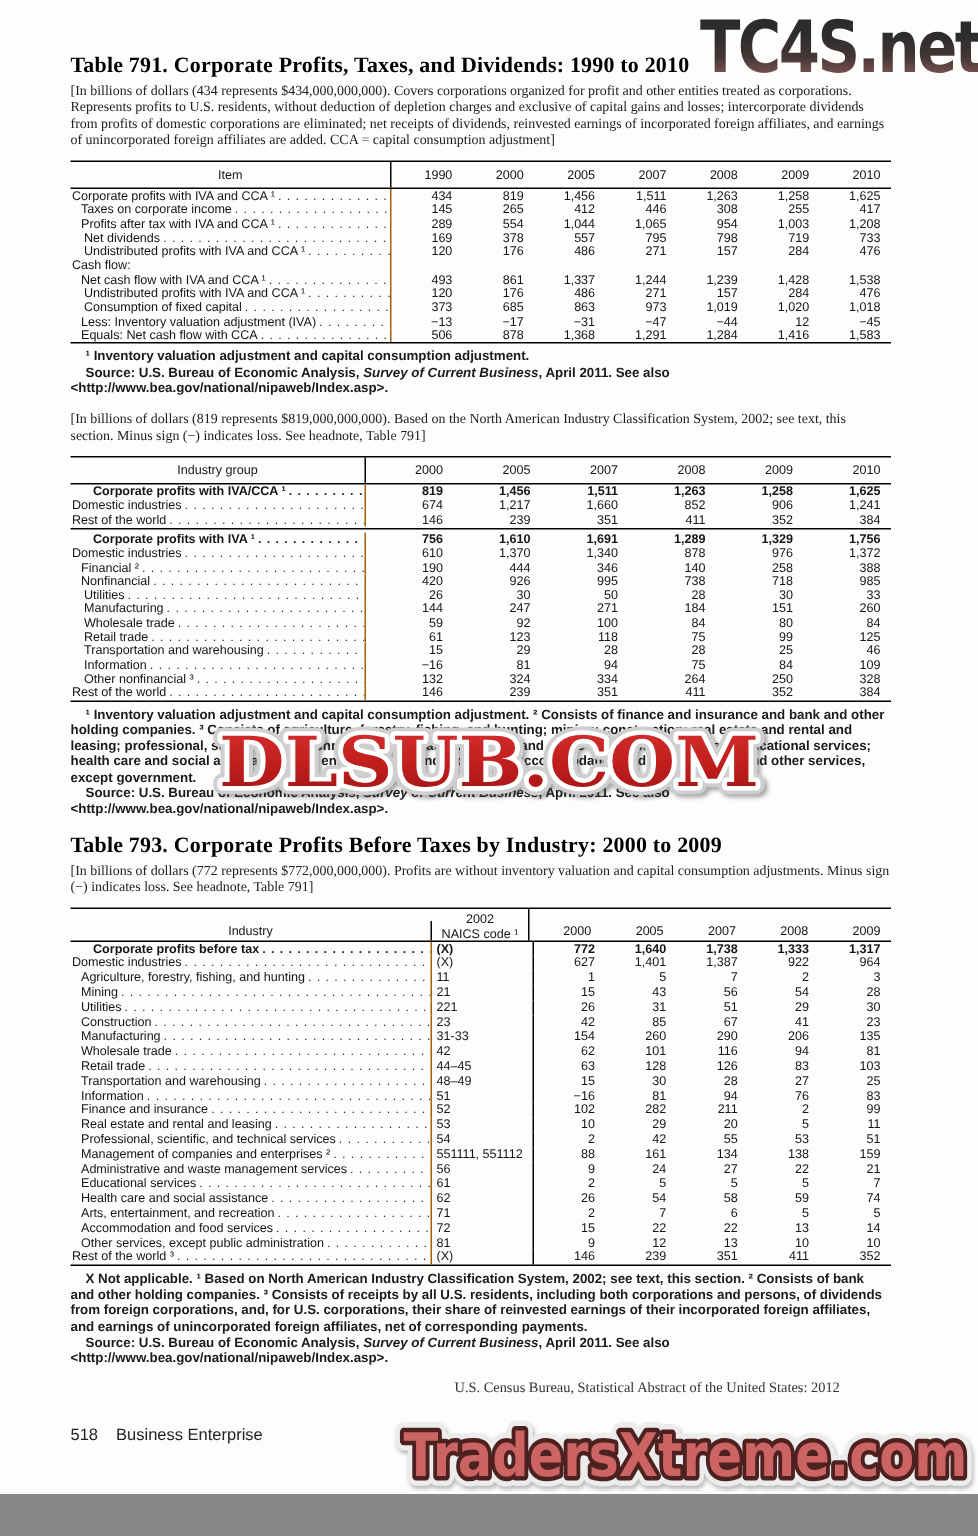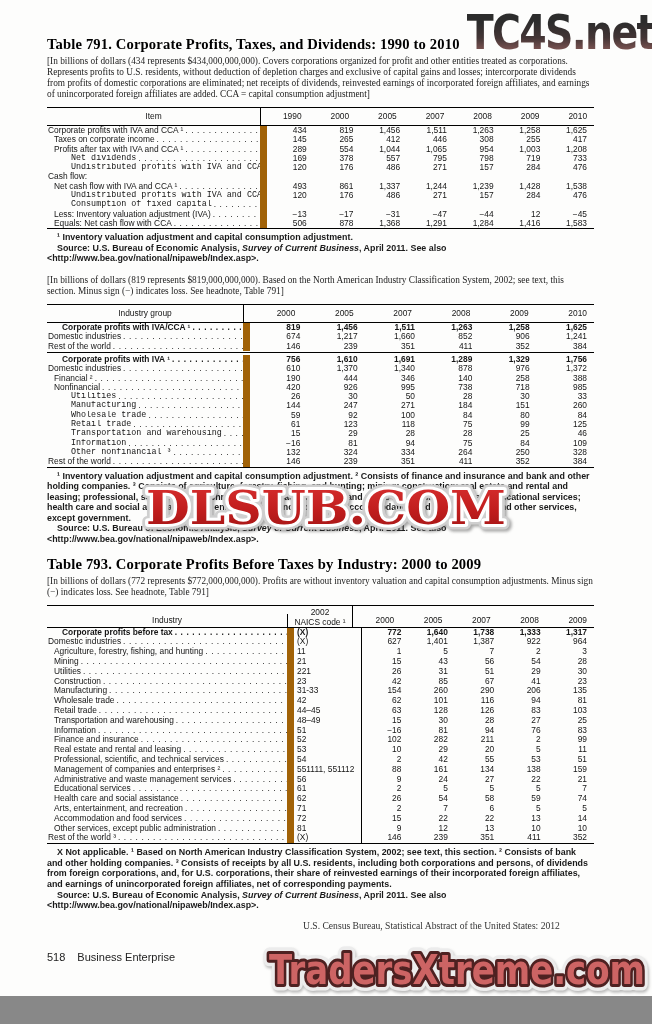--- a/index.html
+++ b/index.html
@@ -12,37 +12,37 @@
   .sect{margin-top:11px;}
   .sect.first{margin-top:0;}
   .t-headnote{font-size:9.3px;line-height:11px;margin:0 0 7px 0;color:#1c1c1c;font-family:Liberation Serif, serif;}
 
   .tbl{border-top:1.6px solid #000;border-bottom:1.6px solid #000;font-size:8.4px;}
   .trow{display:flex;align-items:flex-end;line-height:9.3px;}
   .t793 .trow{line-height:9.8px;}
   .thead{border-bottom:1.6px solid #000;}
   .thead .trow{line-height:17px;}
   .t793 .thead .trow{line-height:13px;}
-  .lcell{display:flex;overflow:hidden;border-right:7px solid #a16207;min-width:0;}
+  .lcell{display:flex;overflow:hidden;border-right:1px solid #a16207;min-width:0;}
   .lbl{white-space:nowrap;padding-right:2px;}
   .dots{flex:1;overflow:hidden;white-space:nowrap;color:#222;min-width:0;}
   .dots::before{content:". . . . . . . . . . . . . . . . . . . . . . . . . . . . . . . . . . . . . . . . . . . . . . . . . . . . . . . . . . . .";letter-spacing:.6px;}
   .nodots .dots::before{content:"";}
   .vals{display:flex;flex:1;min-width:0;}
   .vcell{flex:1;text-align:right;padding-right:7px;overflow:hidden;}
   .ccell{flex:0 0 64px;border-right:1px solid #000;padding-left:3px;white-space:nowrap;overflow:hidden;}
   .t791 .lcell{flex:0 0 213px;}
   .t792 .lcell{flex:0 0 196px;}
   .t793 .lcell{flex:0 0 240px;}
   .thead .lcell{justify-content:center;border-right:1px solid #000;}
   .thead .lbl{padding:0;}
   .thead .ccell{text-align:center;padding:1px 0 0 0;}
   .hc2{font-size:8.4px;line-height:10px;}
   .b{font-weight:bold;}
-  .ind0{margin-left:1px;} .ind1{margin-left:7px;} .ind2{margin-left:24px;font-family:Liberation Mono, monospace;} .indb{margin-left:15px;}
+  .ind0{margin-left:1px;} .ind1{margin-left:7px;} .ind2{margin-left:9px;} .indb{margin-left:15px;}
   .secend{border-bottom:1px solid #000;padding-bottom:1px;}
   .padtop{padding-top:2px;}
 
   .fnblock{font-size:8.9px;line-height:10.6px;margin-top:3px;color:#1a1a1a;font-weight:bold;}
   .fn,.src{text-indent:10px;overflow-wrap:anywhere;}
 
   .footer-left{position:absolute;left:47px;top:951px;font-size:11px;color:#222;}
   .footer-left .pn{margin-right:12px;}
   .footer-right{position:absolute;left:303px;top:920px;font-size:9.6px;color:#333;font-family:Liberation Serif, serif;}
 
@@ -199,20 +199,29 @@
               <span class="vcell">271</span>
               <span class="vcell">157</span>
               <span class="vcell">284</span>
               <span class="vcell">476</span>
             </div>
           </div>
           <div class="trow">
             <div class="lcell">
               <span class="lbl ind2">Consumption of fixed capital</span>
               <span class="dots"></span>
+            </div>
+            <div class="vals">
+              <span class="vcell">373</span>
+              <span class="vcell">685</span>
+              <span class="vcell">863</span>
+              <span class="vcell">973</span>
+              <span class="vcell">1,019</span>
+              <span class="vcell">1,020</span>
+              <span class="vcell">1,018</span>
             </div>
           </div>
           <div class="trow">
             <div class="lcell">
               <span class="lbl ind1">Less: Inventory valuation adjustment (IVA)</span>
               <span class="dots"></span>
             </div>
             <div class="vals">
               <span class="vcell">−13</span>
               <span class="vcell">−17</span>

